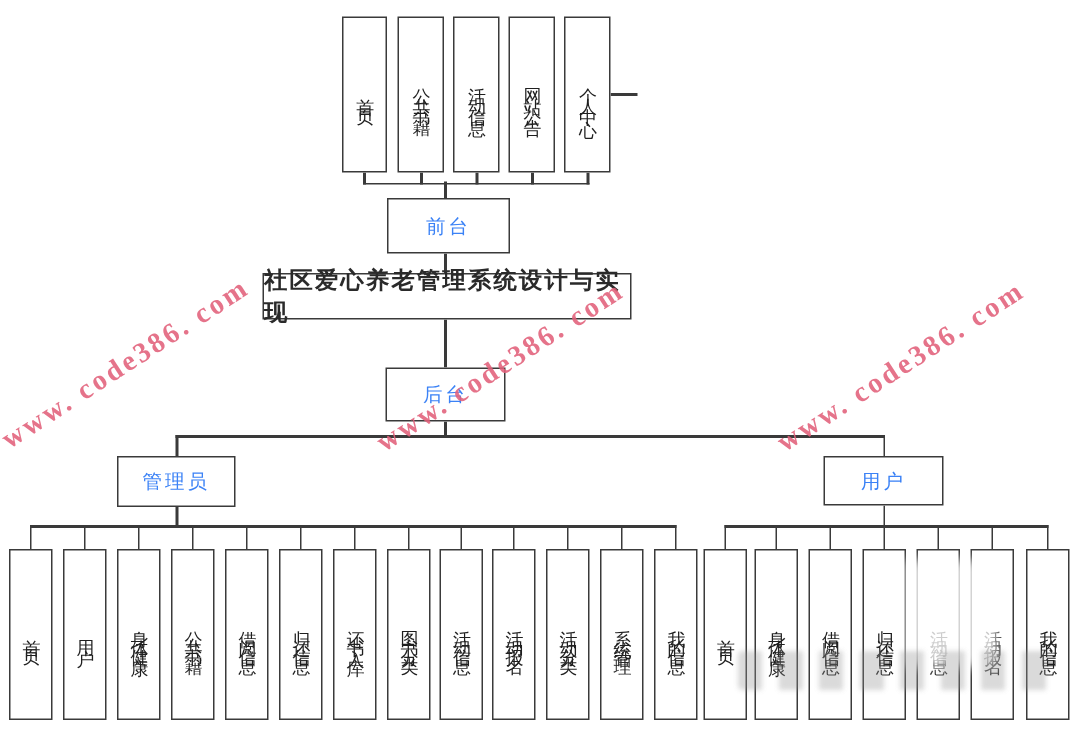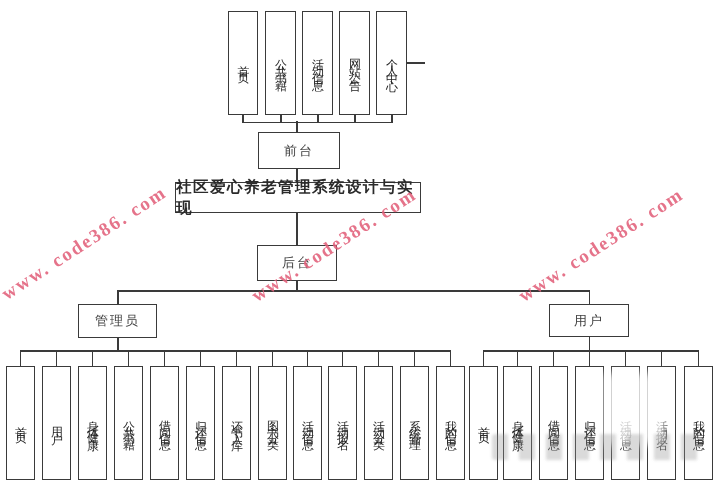--- a/index.html
+++ b/index.html
@@ -14,21 +14,21 @@
     writing-mode:vertical-rl;text-orientation:upright;
     display:flex;align-items:center;justify-content:center;
     font-size:12px;color:#1f1f1f;z-index:3;box-sizing:border-box;
   }
   .vtop{top:11px;width:31px;height:104px;letter-spacing:7px;}
   .vchild{top:366px;width:29px;height:114px;letter-spacing:6px;}
   
   .hbox{
     position:absolute;background:#fff;border:1.8px solid #3a3a3a;
     display:flex;align-items:center;justify-content:center;
-    font-size:13px;letter-spacing:2px;color:#404040;z-index:3;box-sizing:border-box;
+    font-size:13px;letter-spacing:2px;color:#3b82f6;z-index:3;box-sizing:border-box;
   }
   .titlebox{
     position:absolute;left:175px;top:182px;width:246px;height:31px;
     background:#fff;border:1.8px solid #3a3a3a;display:flex;align-items:center;justify-content:center;
     font-size:15.5px;font-weight:600;letter-spacing:1.5px;color:#2a2a2a;z-index:3;box-sizing:border-box;
   }
   .notebox{
     position:absolute;left:425px;top:4px;width:78px;height:117px;
     background:#fff;border:1.6px solid #3a3a3a;z-index:3;box-sizing:border-box;
     padding:5px 0 0 11px;

